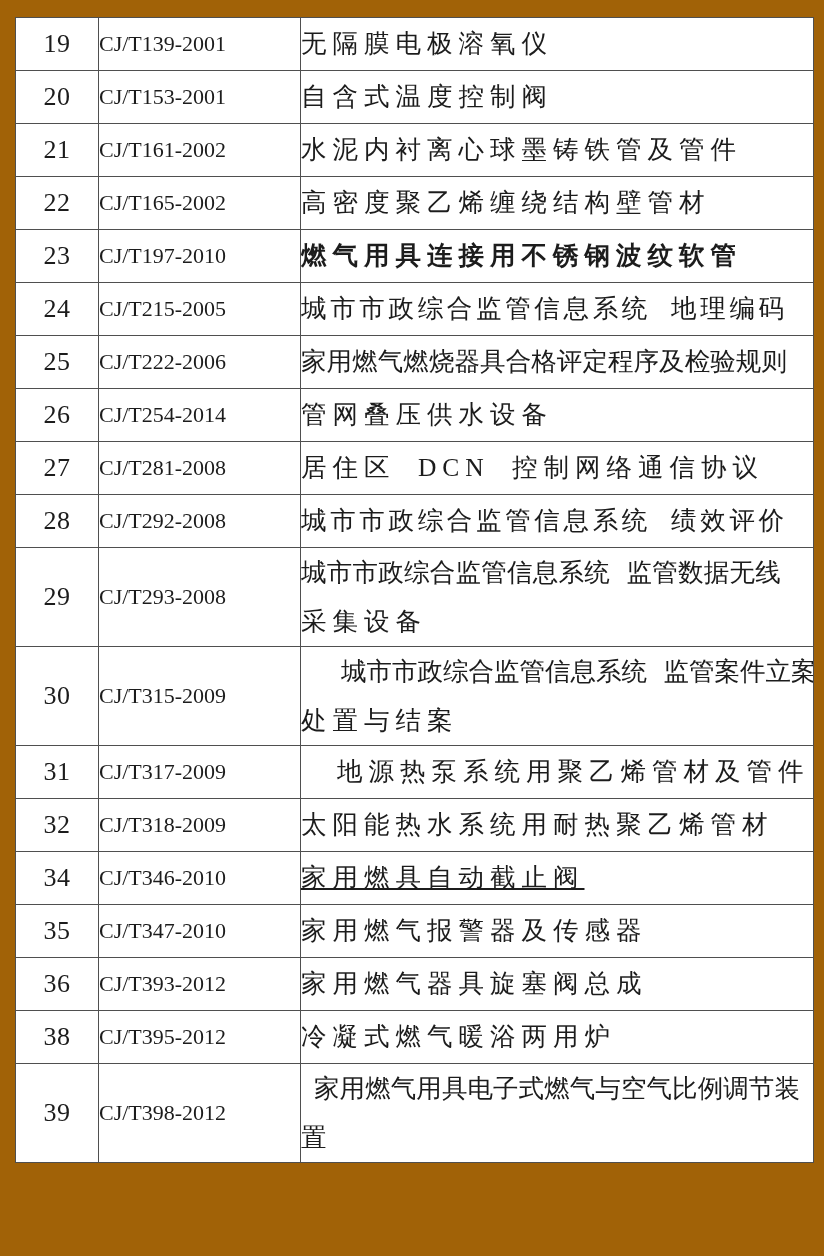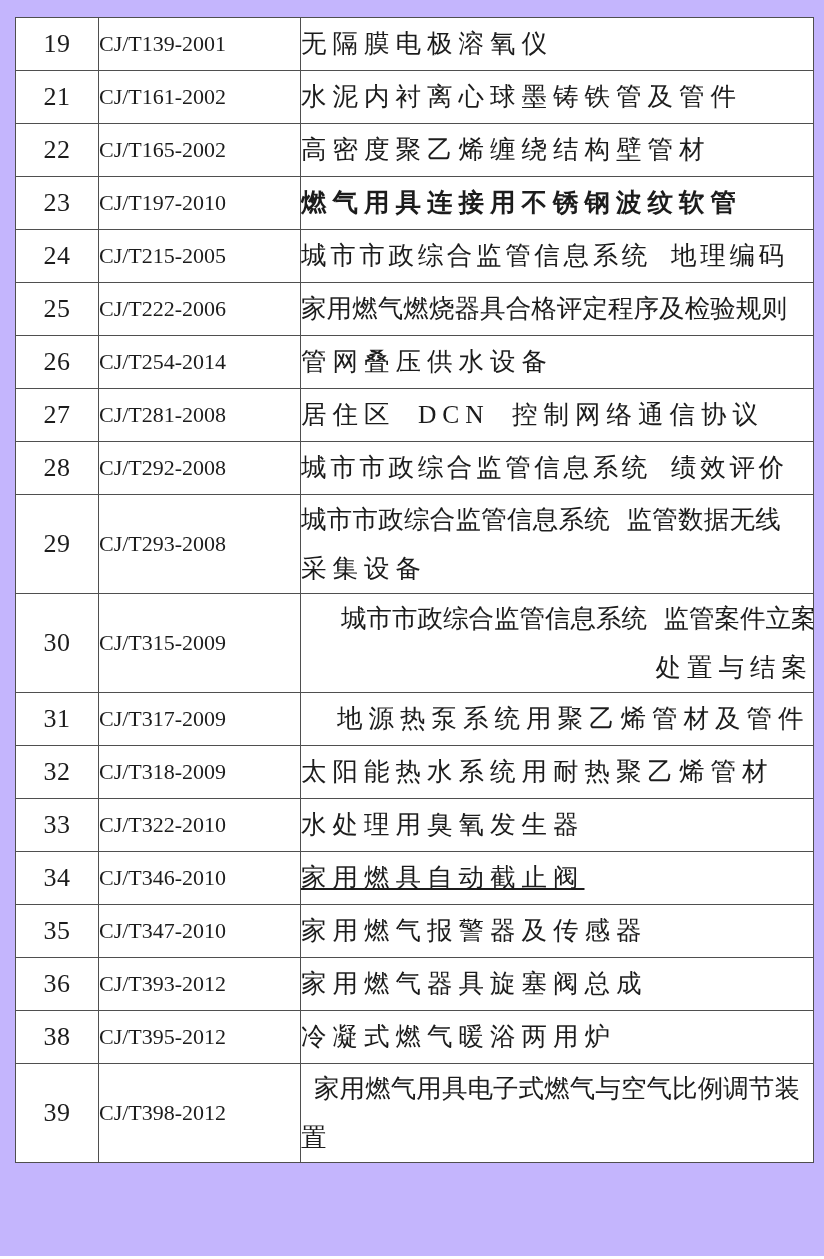--- a/index.html
+++ b/index.html
@@ -10,21 +10,21 @@
   body {
     width: 824px;
     height: 1259px;
     font-family: "Liberation Serif", "DejaVu Serif", serif;
     color: #1c1c1c;
   }
   .page {
     position: relative;
     width: 824px;
     height: 1256px;
-    background: #c4b5fd;
+    background: #a16207;
     overflow: hidden;
   }
   table.standards {
     position: absolute;
     left: 15px;
     top: 17px;
     border-collapse: collapse;
     table-layout: fixed;
     width: 795px;
   }
@@ -68,20 +68,27 @@
   <table class="standards">
     <tbody id="table-body">
         <tr class="single">
     <td class="c-no">19</td>
     <td class="c-code">CJ/T139-2001</td>
     <td class="c-name">
             <div class="name-line" style="letter-spacing: 6px;">无隔膜电极溶氧仪</div>
           </td>
   </tr>
         <tr class="single">
+    <td class="c-no">20</td>
+    <td class="c-code">CJ/T153-2001</td>
+    <td class="c-name">
+            <div class="name-line" style="letter-spacing: 6px;">自含式温度控制阀</div>
+          </td>
+  </tr>
+        <tr class="single">
     <td class="c-no">21</td>
     <td class="c-code">CJ/T161-2002</td>
     <td class="c-name">
             <div class="name-line" style="letter-spacing: 6px;">水泥内衬离心球墨铸铁管及管件</div>
           </td>
   </tr>
         <tr class="single">
     <td class="c-no">22</td>
     <td class="c-code">CJ/T165-2002</td>
     <td class="c-name">
@@ -136,42 +143,35 @@
     <td class="c-name">
             <div class="name-line" style="letter-spacing: 0.24px;">城市市政综合监管信息系统 监管数据无线</div>
             <div class="name-line" style="letter-spacing: 6px;">采集设备</div>
           </td>
   </tr>
         <tr class="double">
     <td class="c-no">30</td>
     <td class="c-code">CJ/T315-2009</td>
     <td class="c-name">
             <div class="name-line" style="letter-spacing: 0px; margin-left: 40px;">城市市政综合监管信息系统 监管案件立案、</div>
-            <div class="name-line" style="letter-spacing: 6px; text-align: right;">处置与结案</div>
+            <div class="name-line" style="letter-spacing: 6px;">处置与结案</div>
           </td>
   </tr>
         <tr class="single">
     <td class="c-no">31</td>
     <td class="c-code">CJ/T317-2009</td>
     <td class="c-name">
             <div class="name-line" style="letter-spacing: 6px; margin-left: 36px;">地源热泵系统用聚乙烯管材及管件</div>
           </td>
   </tr>
         <tr class="single">
     <td class="c-no">32</td>
     <td class="c-code">CJ/T318-2009</td>
     <td class="c-name">
             <div class="name-line" style="letter-spacing: 6px;">太阳能热水系统用耐热聚乙烯管材</div>
-          </td>
-  </tr>
-        <tr class="single">
-    <td class="c-no">33</td>
-    <td class="c-code">CJ/T322-2010</td>
-    <td class="c-name">
-            <div class="name-line" style="letter-spacing: 6px;">水处理用臭氧发生器</div>
           </td>
   </tr>
         <tr class="single">
     <td class="c-no">34</td>
     <td class="c-code">CJ/T346-2010</td>
     <td class="c-name">
             <div class="name-line" style="letter-spacing: 6px; text-decoration: underline;">家用燃具自动截止阀</div>
           </td>
   </tr>
         <tr class="single">

